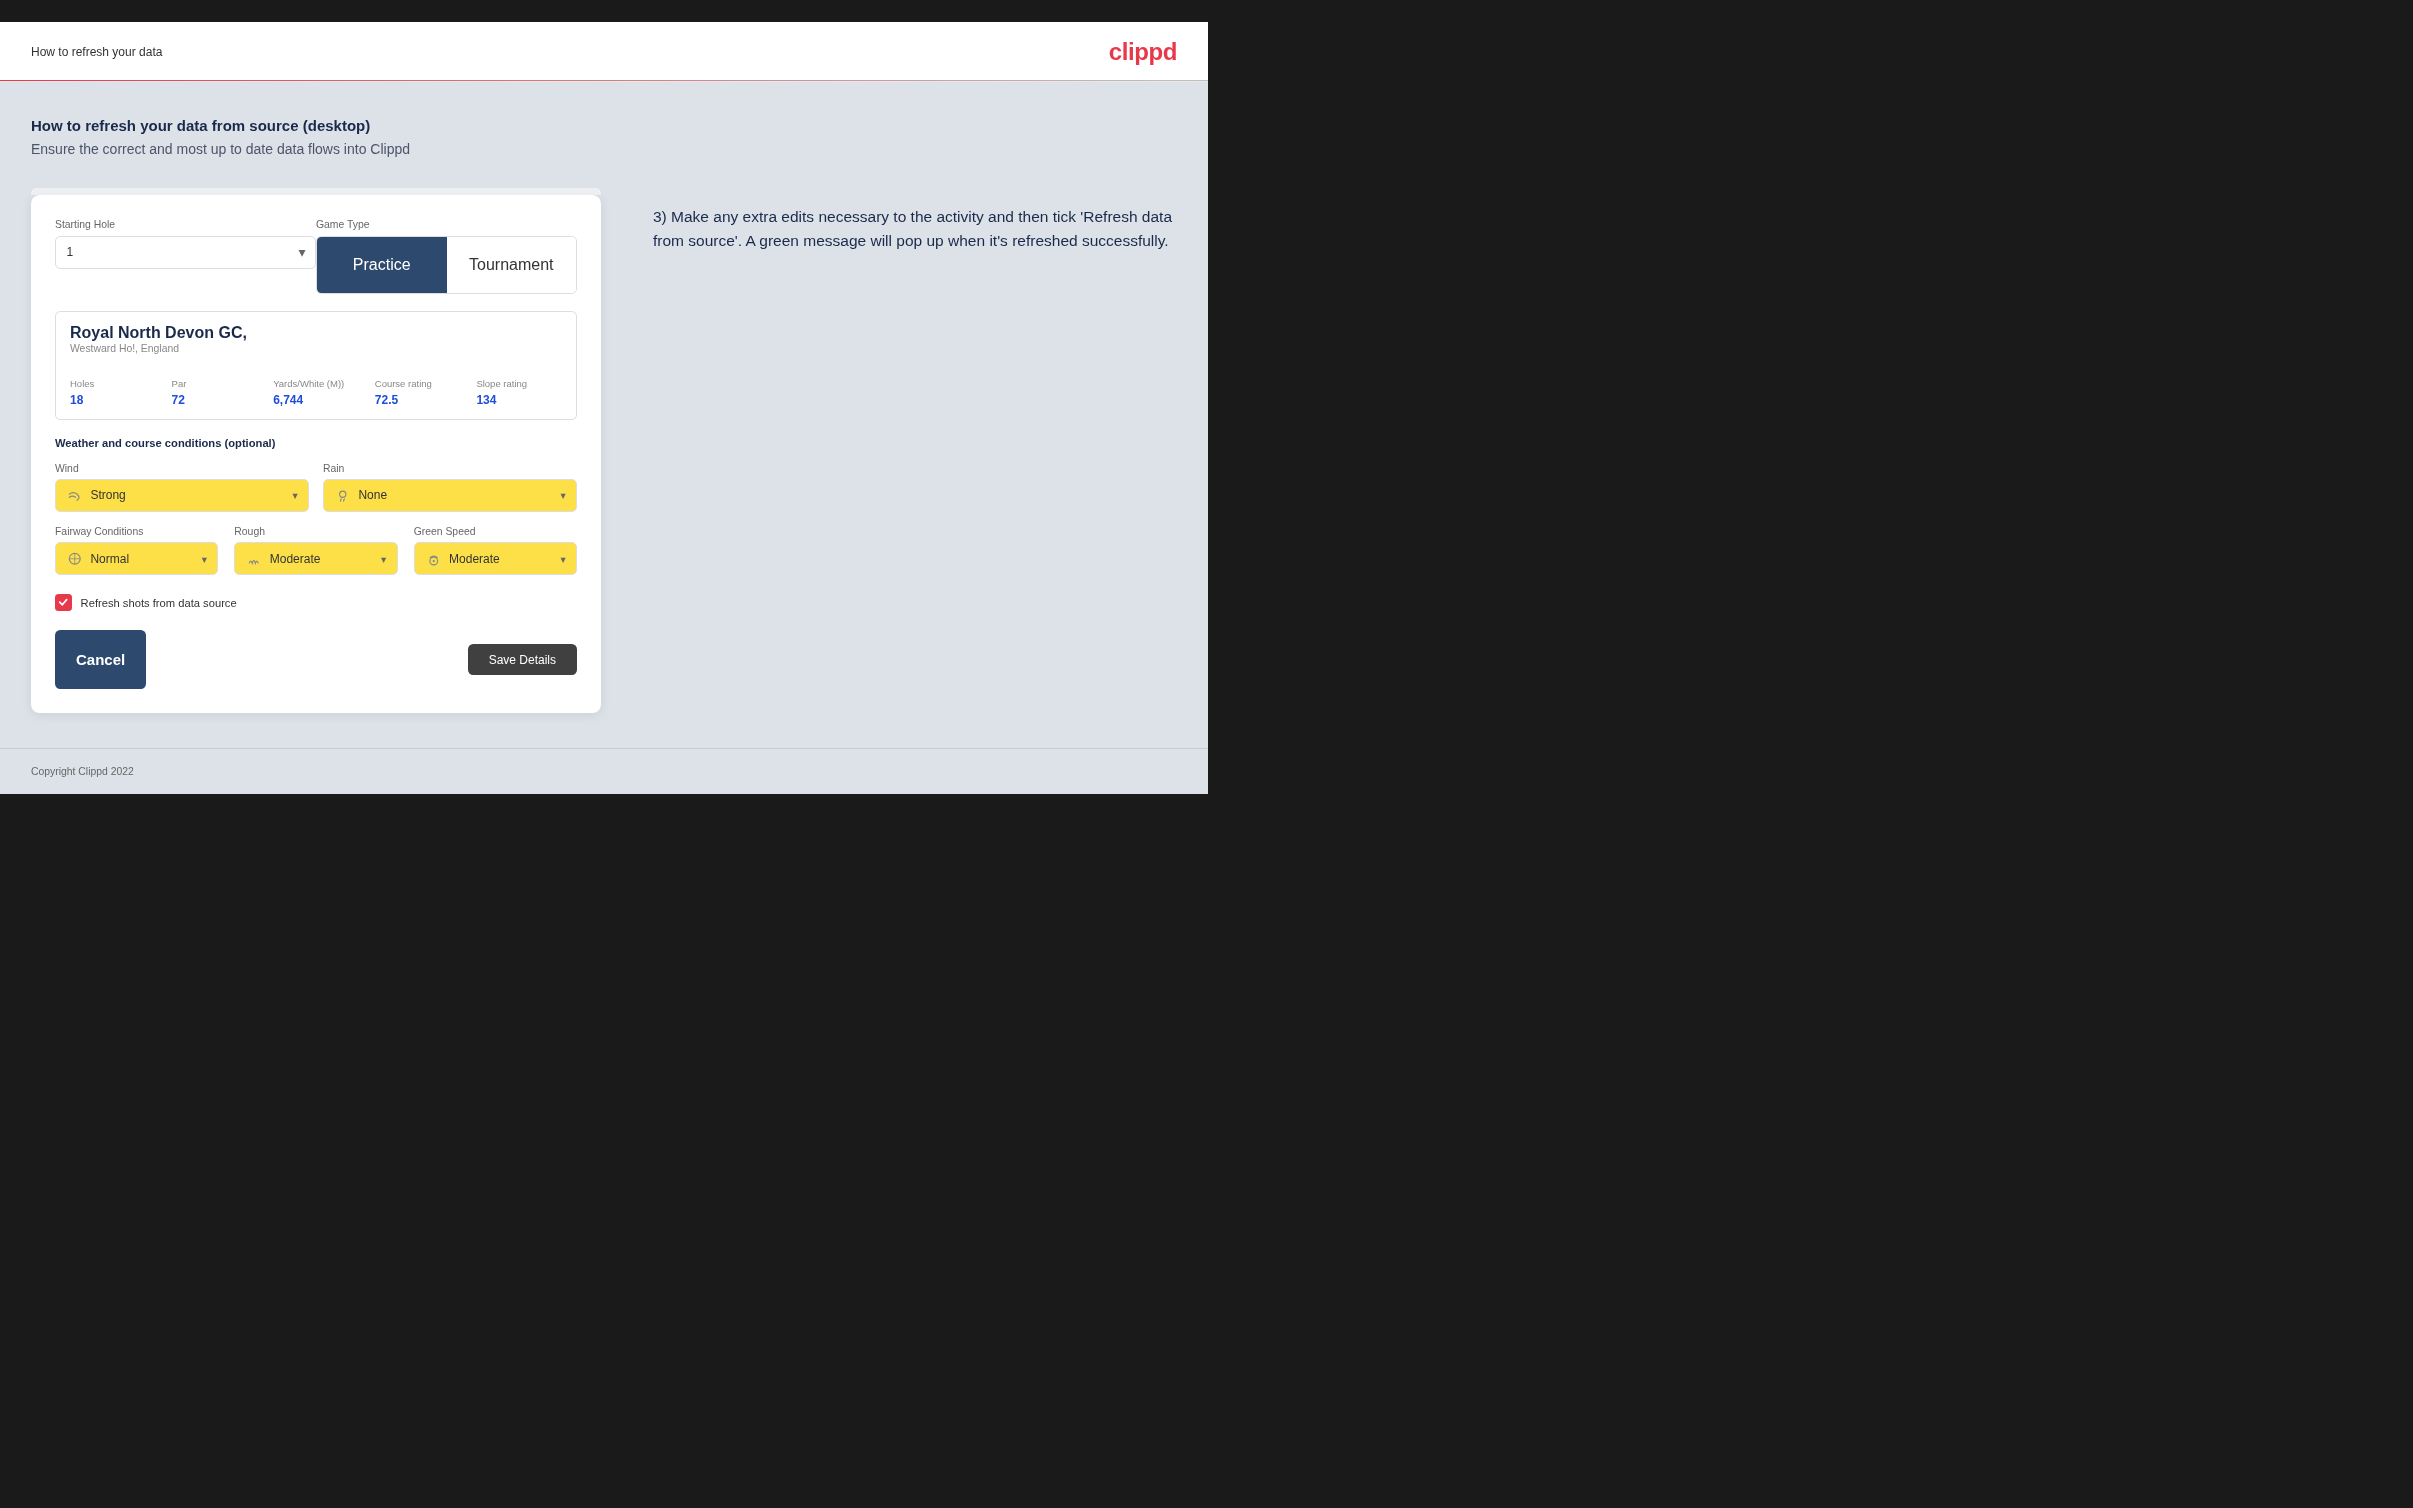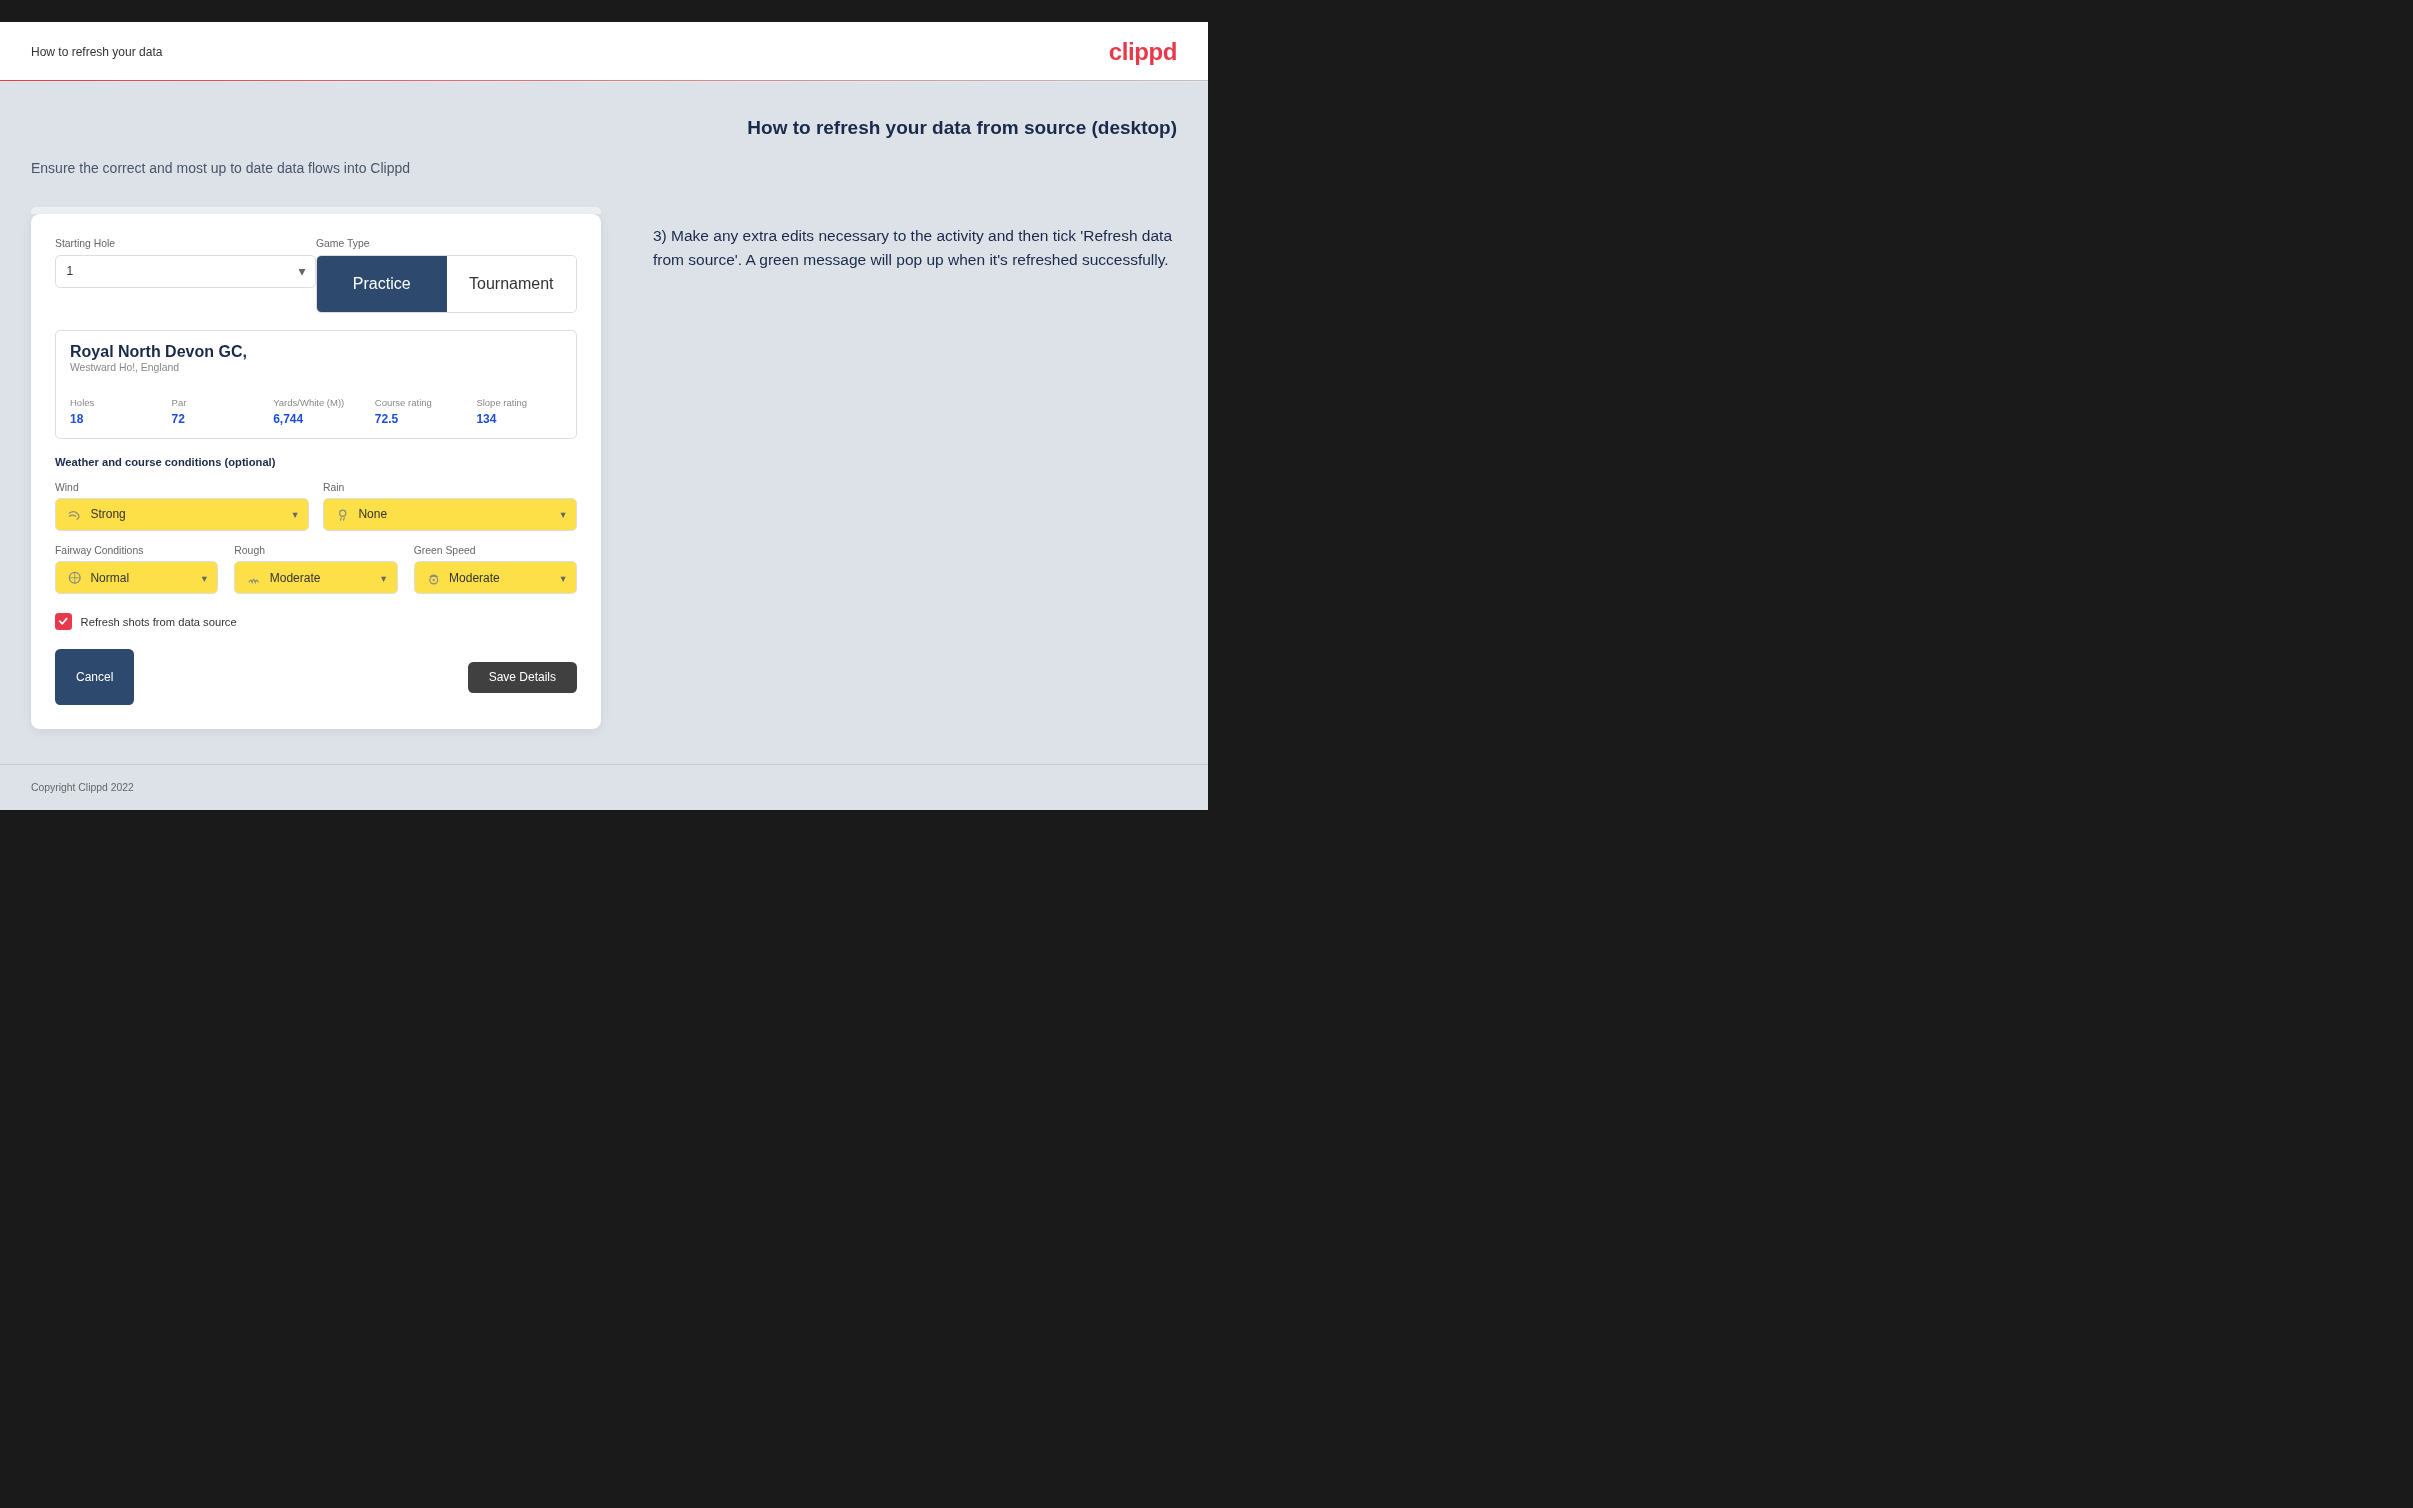--- a/index.html
+++ b/index.html
@@ -49,25 +49,24 @@
       letter-spacing: -0.4px;
     }
 
     .main-content {
       background: #dde2e9;
       padding: 35px 31px;
       min-height: calc(754px - 83px - 22.4px);
     }
 
     .page-title {
-      font-size: 19px;
+      font-size: 15px;
       font-weight: 700;
       color: #1a2a4a;
-      margin-bottom: 21px;
-      text-align: right;
+      margin-bottom: 7px;
     }
 
     .page-subtitle {
       font-size: 14px;
       color: #4a5568;
       margin-bottom: 31px;
     }
 
     .content-area {
       display: flex;
@@ -283,22 +282,22 @@
       justify-content: space-between;
       align-items: center;
     }
 
     .btn-cancel {
       padding: 21px 21px;
       background: #2d4a6e;
       color: #fff;
       border: none;
       border-radius: 5.2px;
-      font-size: 12px;
-      font-weight: 400;
+      font-size: 15px;
+      font-weight: 700;
       cursor: pointer;
     }
 
     .btn-save {
       padding: 8.6px 21px;
       background: #404040;
       color: #fff;
       border: none;
       border-radius: 5.2px;
       font-size: 12px;

